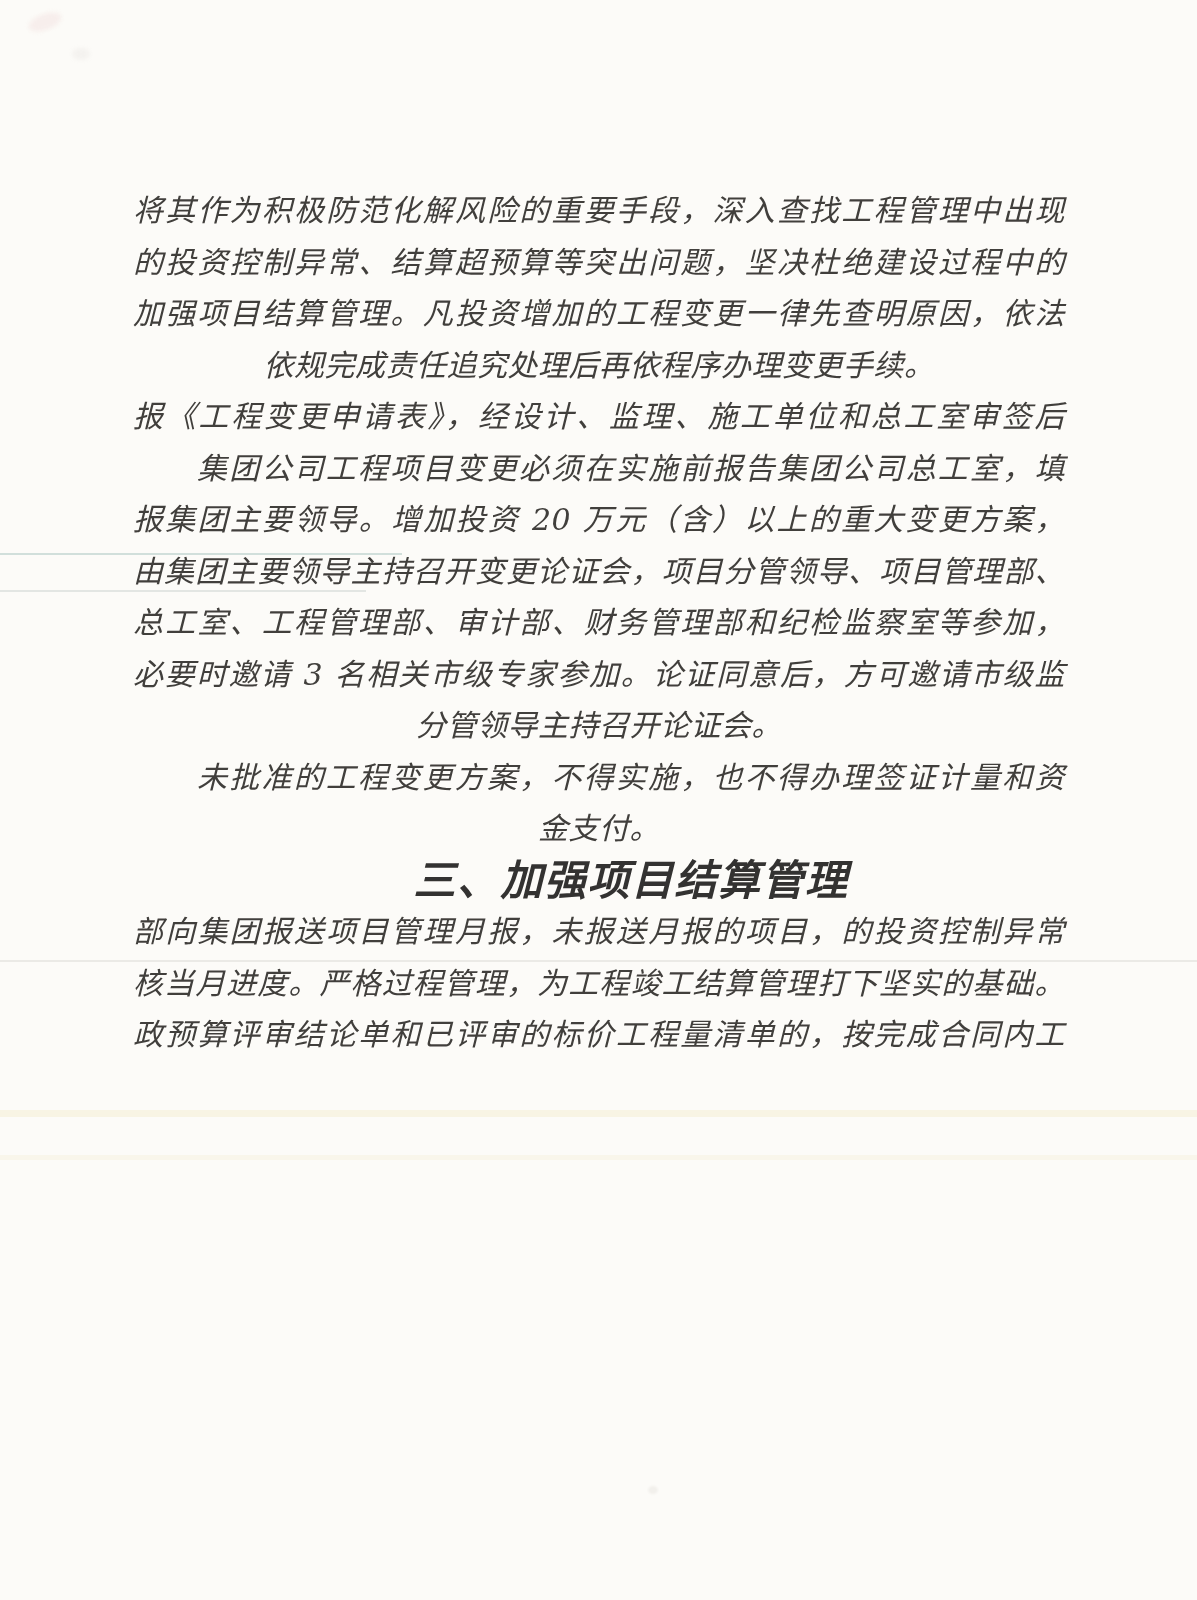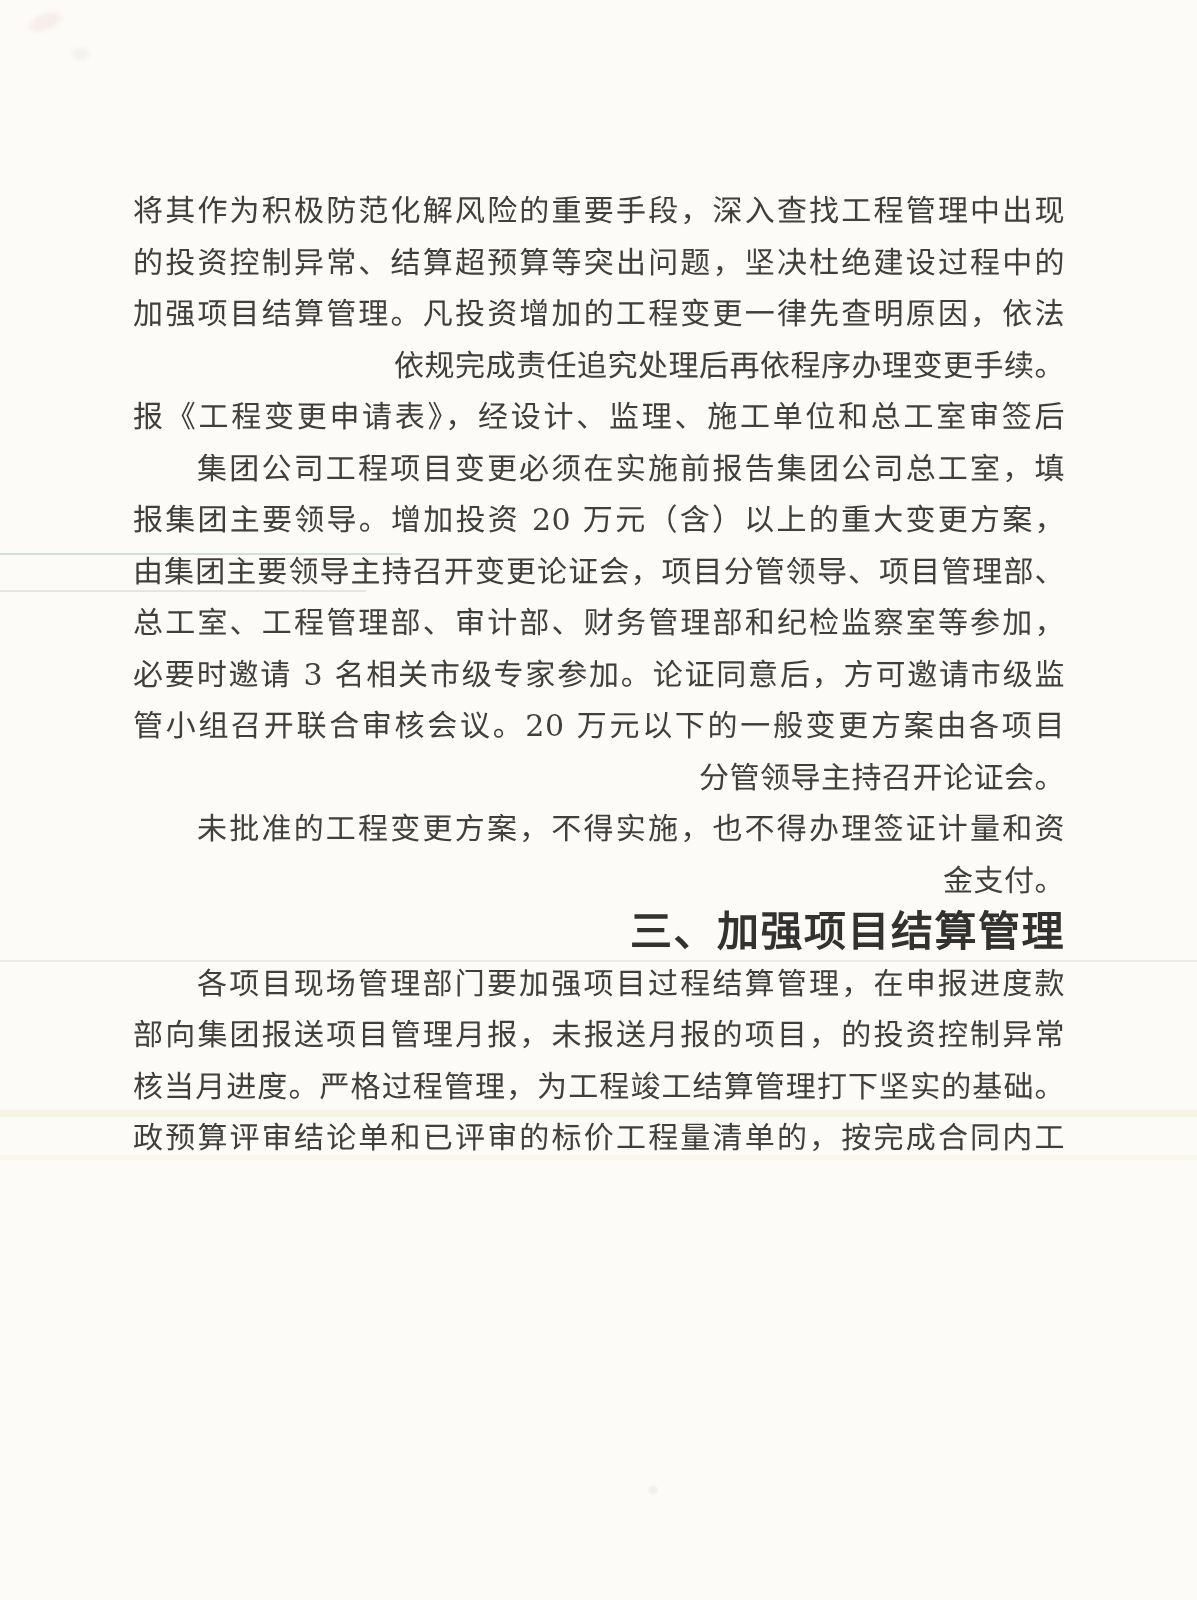--- a/index.html
+++ b/index.html
@@ -8,34 +8,35 @@
     background: #e8e8e6;
   }
   .page {
     position: relative;
     width: 1197px;
     height: 1600px;
     margin: 0 auto;
     background: #fcfbf8;
     overflow: hidden;
     font-family: "DejaVu Serif", "Liberation Serif", serif;
+    font-style: italic;
   }
   .textblock {
     position: absolute;
     left: 133px;
     top: 185px;
     width: 932px;
   }
   .line {
     height: 51.5px;
     line-height: 51.5px;
     font-size: 30px;
     color: #413f3c;
     letter-spacing: 0.5px;
-    text-align: right;
+    text-align: center;
     white-space: nowrap;
   }
   .line.justify {
     white-space: normal;
     text-align: justify;
     text-align-last: justify;
   }
   .line.indent {
     padding-left: 64px;
   }
@@ -89,23 +90,21 @@
       <div class="line justify">将其作为积极防范化解风险的重要手段，深入查找工程管理中出现</div>
       <div class="line justify">的投资控制异常、结算超预算等突出问题，坚决杜绝建设过程中的</div>
       <div class="line justify">加强项目结算管理。凡投资增加的工程变更一律先查明原因，依法</div>
       <div class="line">依规完成责任追究处理后再依程序办理变更手续。</div>
       <div class="line justify">报《工程变更申请表》，经设计、监理、施工单位和总工室审签后</div>
       <div class="line indent justify">集团公司工程项目变更必须在实施前报告集团公司总工室，填</div>
       <div class="line justify">报集团主要领导。增加投资 20 万元（含）以上的重大变更方案，</div>
       <div class="line justify">由集团主要领导主持召开变更论证会，项目分管领导、项目管理部、</div>
       <div class="line justify">总工室、工程管理部、审计部、财务管理部和纪检监察室等参加，</div>
       <div class="line justify">必要时邀请 3 名相关市级专家参加。论证同意后，方可邀请市级监</div>
-      <div class="line justify">管小组召开联合审核会议。20 万元以下的一般变更方案由各项目</div>
       <div class="line">分管领导主持召开论证会。</div>
       <div class="line indent justify">未批准的工程变更方案，不得实施，也不得办理签证计量和资</div>
       <div class="line">金支付。</div>
       <div class="line indent heading">三、加强项目结算管理</div>
-      <div class="line indent justify">各项目现场管理部门要加强项目过程结算管理，在申报进度款</div>
       <div class="line justify">部向集团报送项目管理月报，未报送月报的项目，的投资控制异常</div>
       <div class="line justify">核当月进度。严格过程管理，为工程竣工结算管理打下坚实的基础。</div>
       <div class="line justify">政预算评审结论单和已评审的标价工程量清单的，按完成合同内工</div>
     </div>
 </div>
 
 </body></html>

